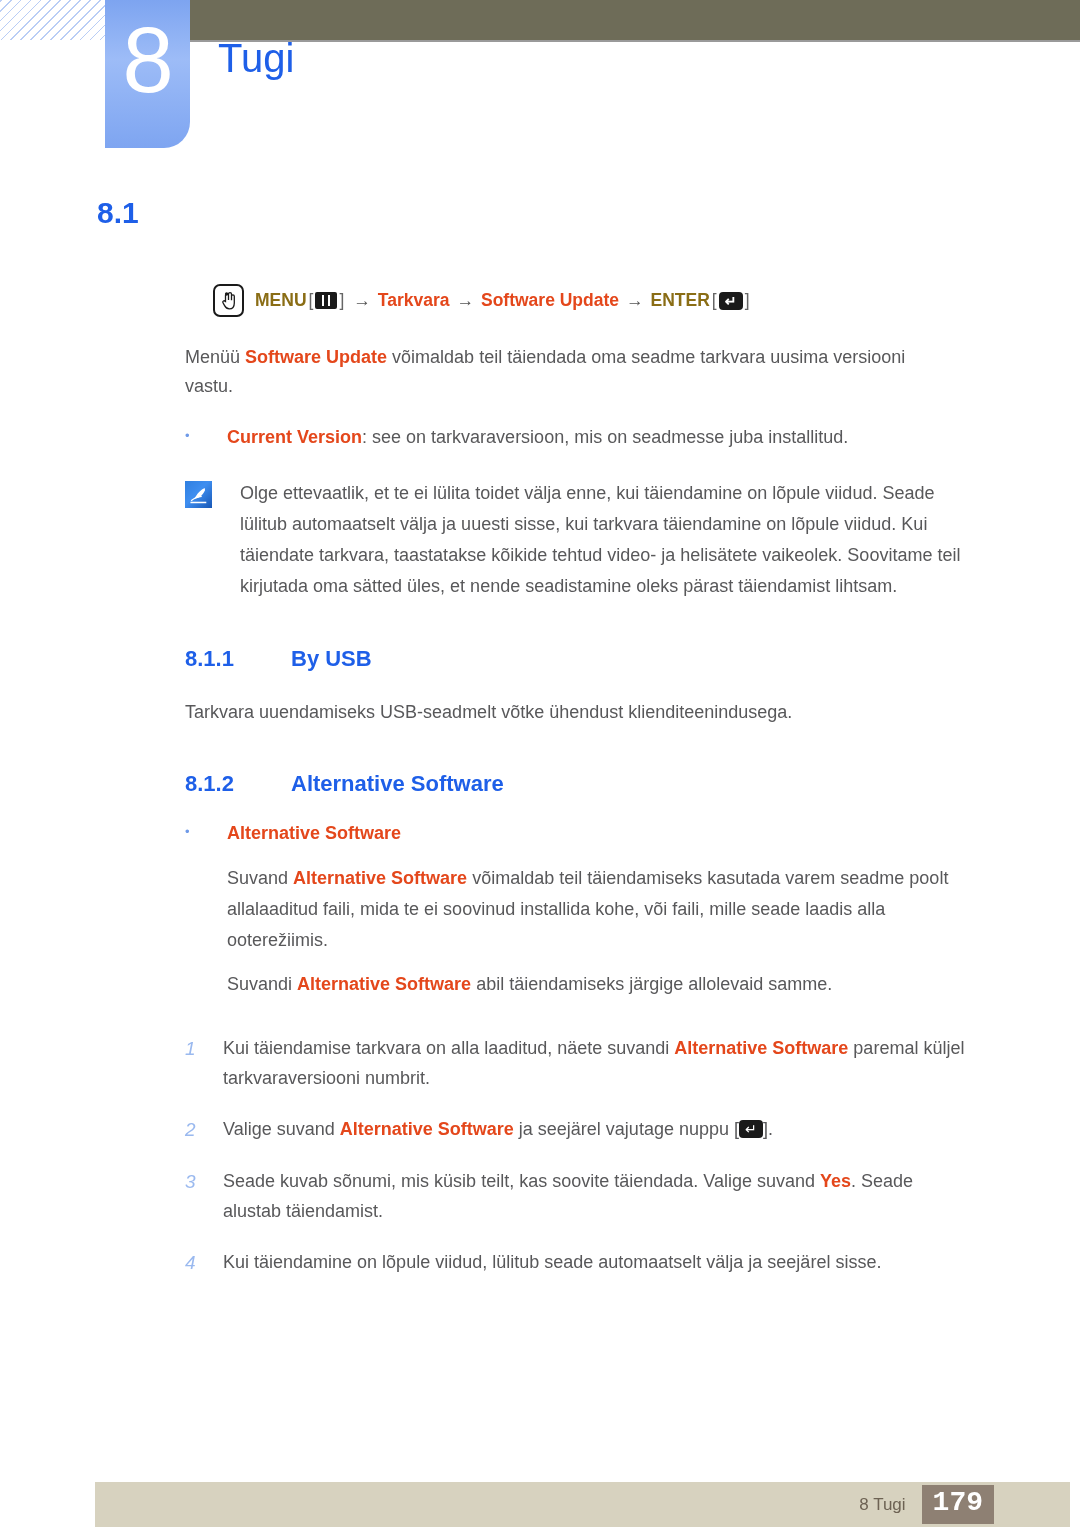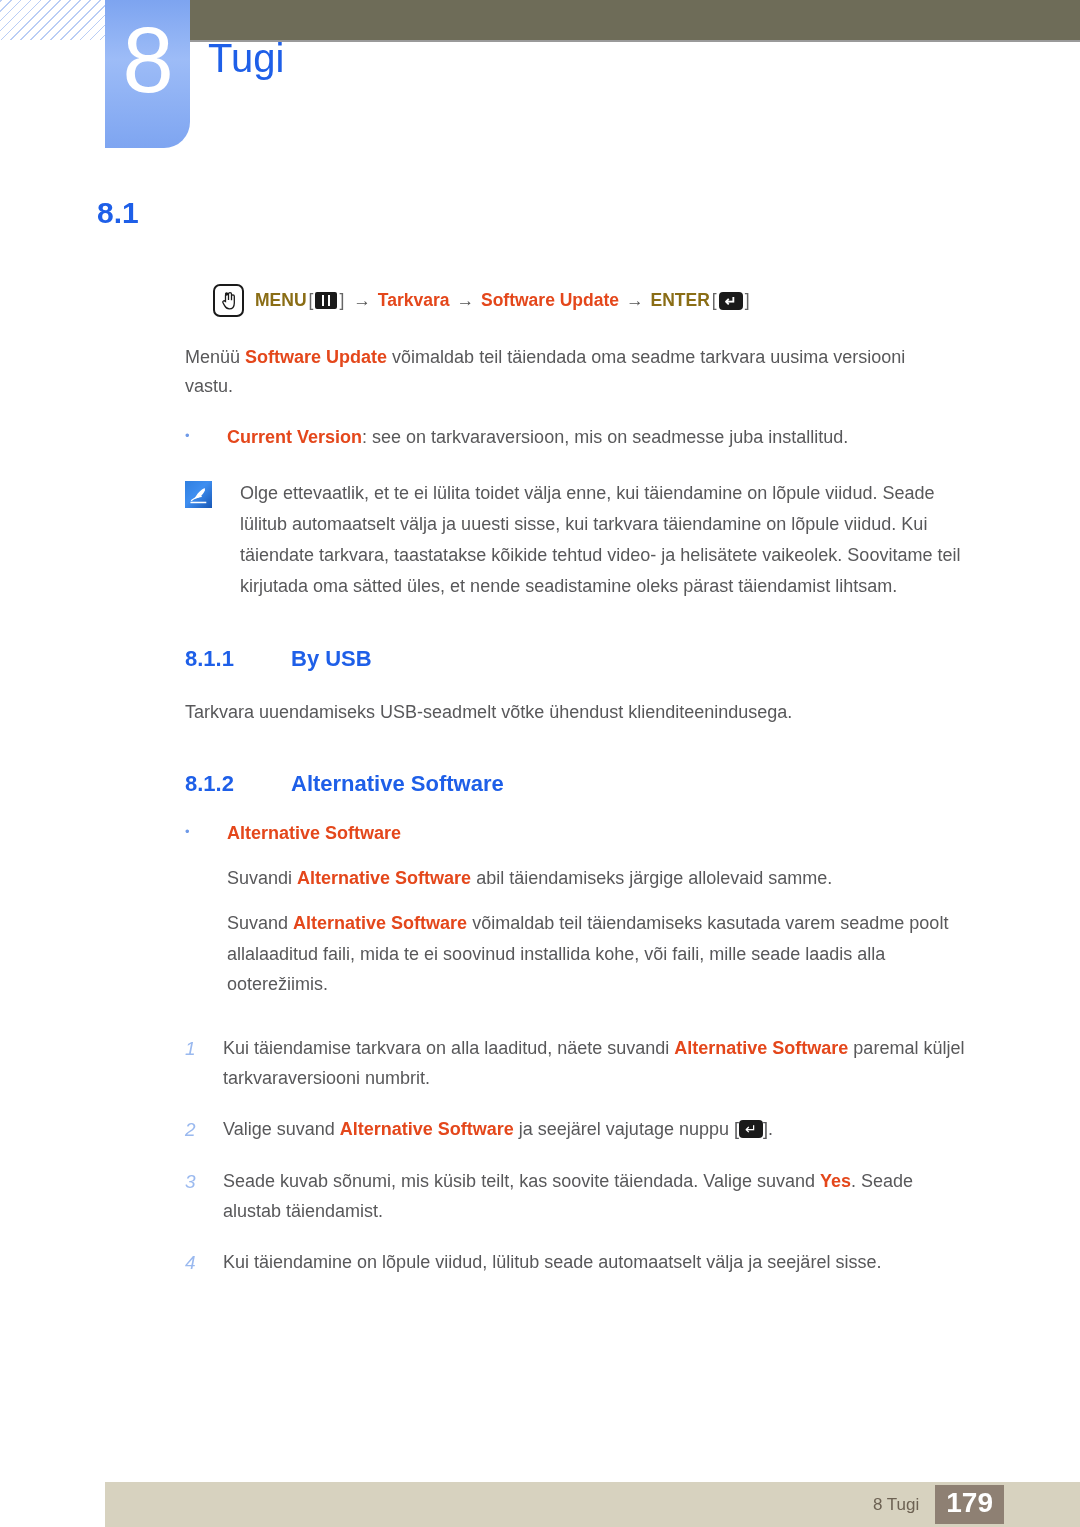--- a/index.html
+++ b/index.html
@@ -63,21 +63,21 @@
   .chapter-num {
     color: #ffffff;
     font-size: 92px;
     font-weight: 400;
     line-height: 1;
     margin-top: 14px;
     letter-spacing: -1px;
   }
   .chapter-title {
     position: absolute;
-    left: 208px;
+    left: 218px;
     top: 36px;
     font-size: 40px;
     color: #1e5fe8;
     font-weight: 400;
   }
 
   
   .content {
     position: absolute;
     top: 196px;
@@ -228,21 +228,21 @@
     margin: 14px 0 0 227px;
     width: 748px;
     font-size: 18px;
     line-height: 1.72;
     color: #58585a;
   }
 
   
   .footer {
     position: absolute;
-    left: 105px;
+    left: 95px;
     top: 1482px;
     width: 975px;
     height: 45px;
     background: #d7d2bf;
   }
   .footer-inner {
     position: absolute;
     right: 76px;
     top: 0;
     height: 45px;
@@ -254,20 +254,21 @@
     color: #6d6253;
     margin-right: 16px;
   }
   .footer-page {
     background: #8e8073;
     color: #ffffff;
     font-size: 28px;
     font-weight: bold;
     padding: 2px 11px 4px 11px;
     line-height: 1.15;
+    font-family: Liberation Mono, monospace;
   }
 </style>
 </head>
 <body>
 
 <div class="header">
   <div class="hatch"></div>
   <div class="olive-bar"></div>
   <div class="olive-underline"></div>
   <div class="chapter-tab">
@@ -339,25 +340,25 @@
     <span>Alternative Software</span>
   </h2>
 
 
   <div class="bullet-row">
     <span class="bullet-dot">•</span>
     <span class="num-text b-red">Alternative Software</span>
   </div>
 
   <p class="indent-para">
+    <span>Suvand </span><span class="b-red">Alternative Software</span><span> võimaldab teil täiendamiseks kasutada varem seadme poolt allalaaditud faili, mida te ei soovinud installida kohe, või faili, mille seade laadis alla ooterežiimis.</span>
+  </p>
+
+  <p class="indent-para">
     <span>Suvandi </span><span class="b-red">Alternative Software</span><span> abil täiendamiseks järgige allolevaid samme.</span>
-  </p>
-
-  <p class="indent-para">
-    <span>Suvand </span><span class="b-red">Alternative Software</span><span> võimaldab teil täiendamiseks kasutada varem seadme poolt allalaaditud faili, mida te ei soovinud installida kohe, või faili, mille seade laadis alla ooterežiimis.</span>
   </p>
 
   <div class="num-row" style="margin-top:34px">
     <span class="num-marker">1</span>
     <span class="num-text"><span>Kui täiendamise tarkvara on alla laaditud, näete suvandi </span><span class="b-red">Alternative Software</span><span> paremal küljel tarkvaraversiooni numbrit.</span></span>
   </div>
 
   <div class="num-row">
     <span class="num-marker">2</span>
     <span class="num-text"><span>Valige suvand </span><span class="b-red">Alternative Software</span><span> ja seejärel vajutage nuppu [</span><span class="icon-enter"><span class="ret">↵</span></span><span>].</span></span>

